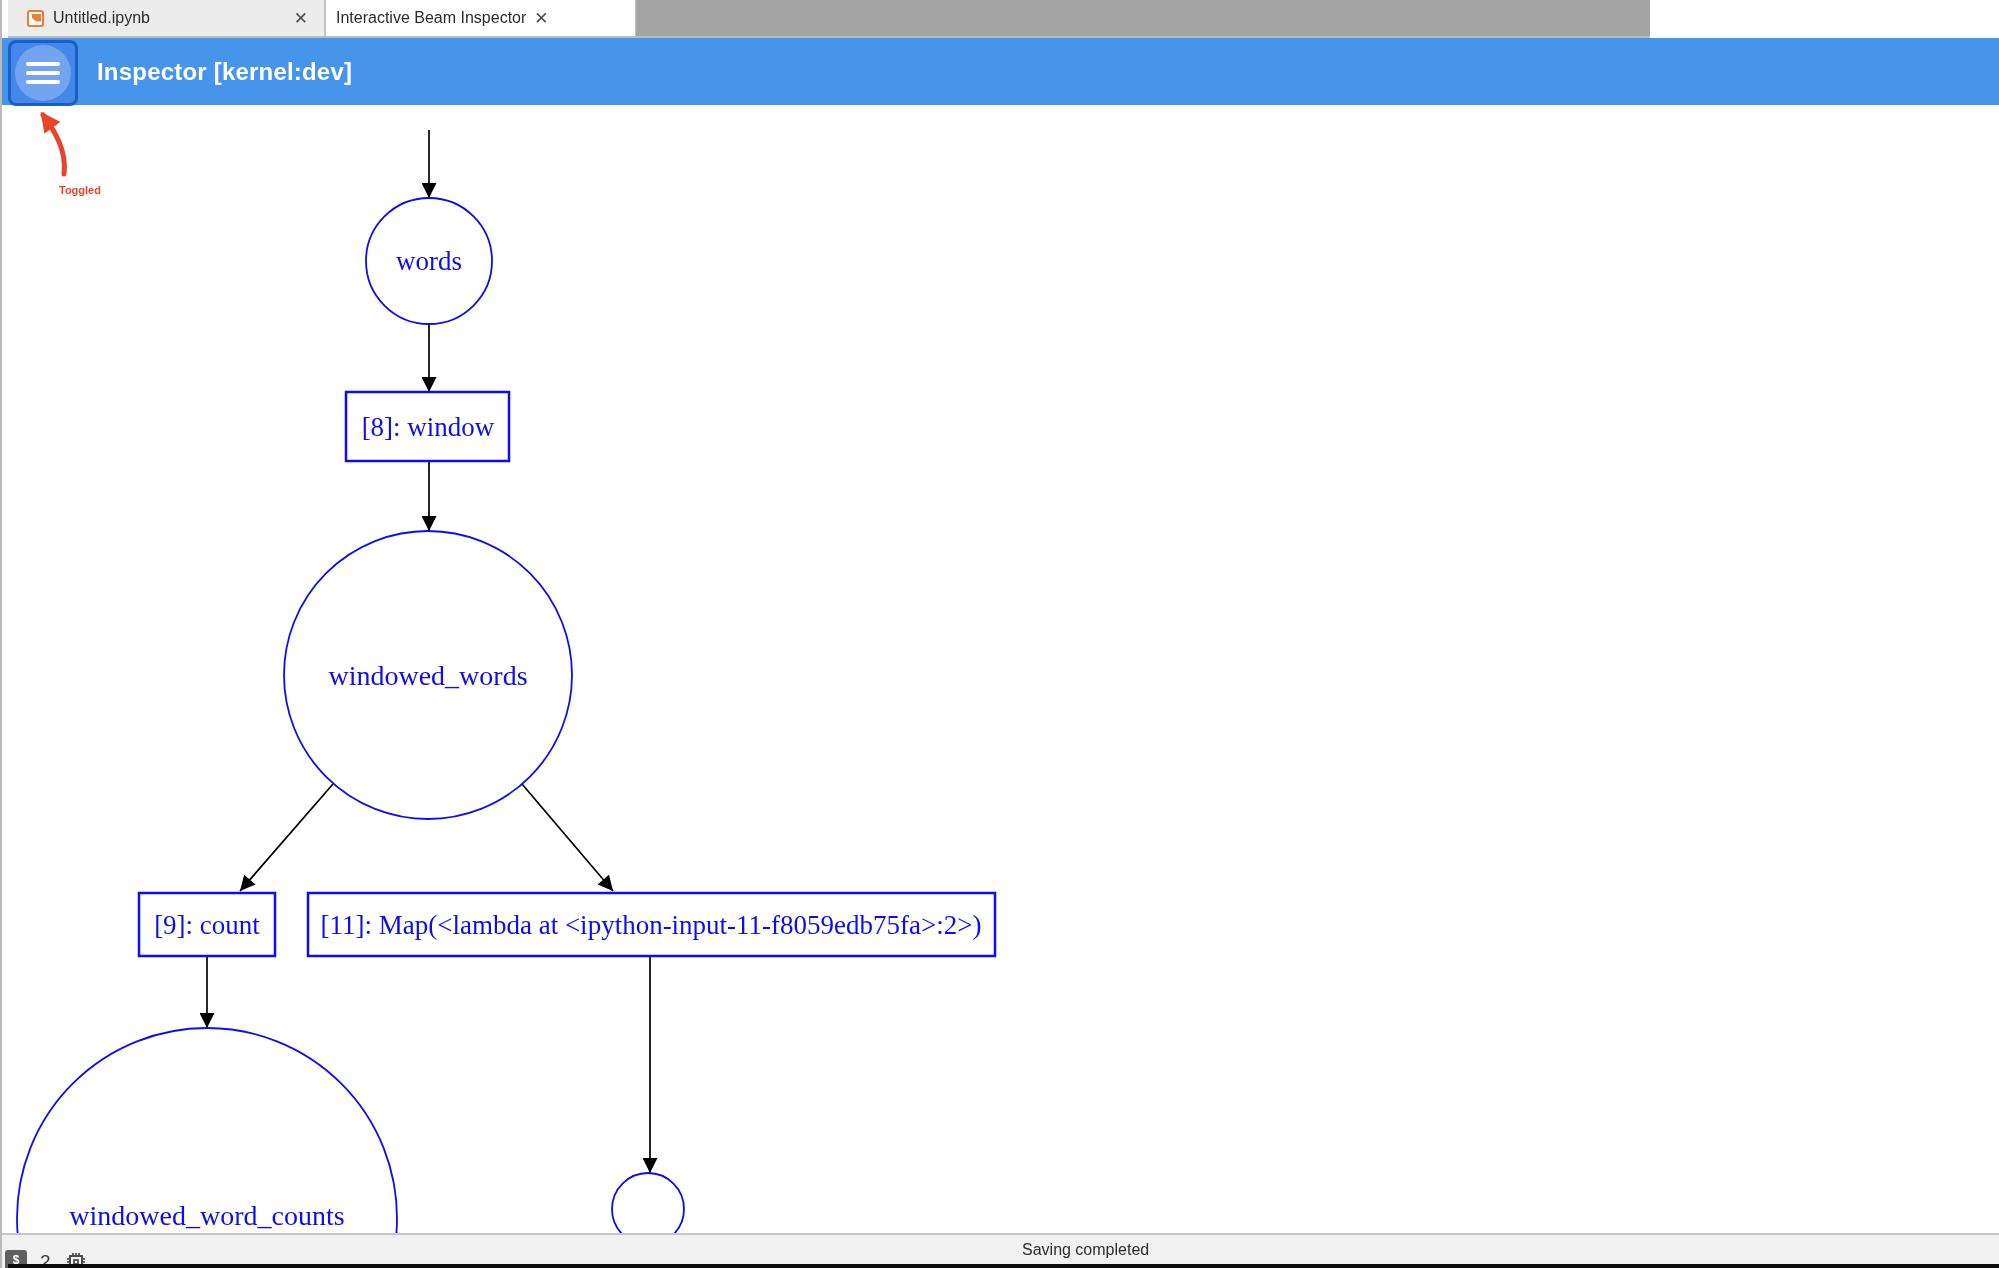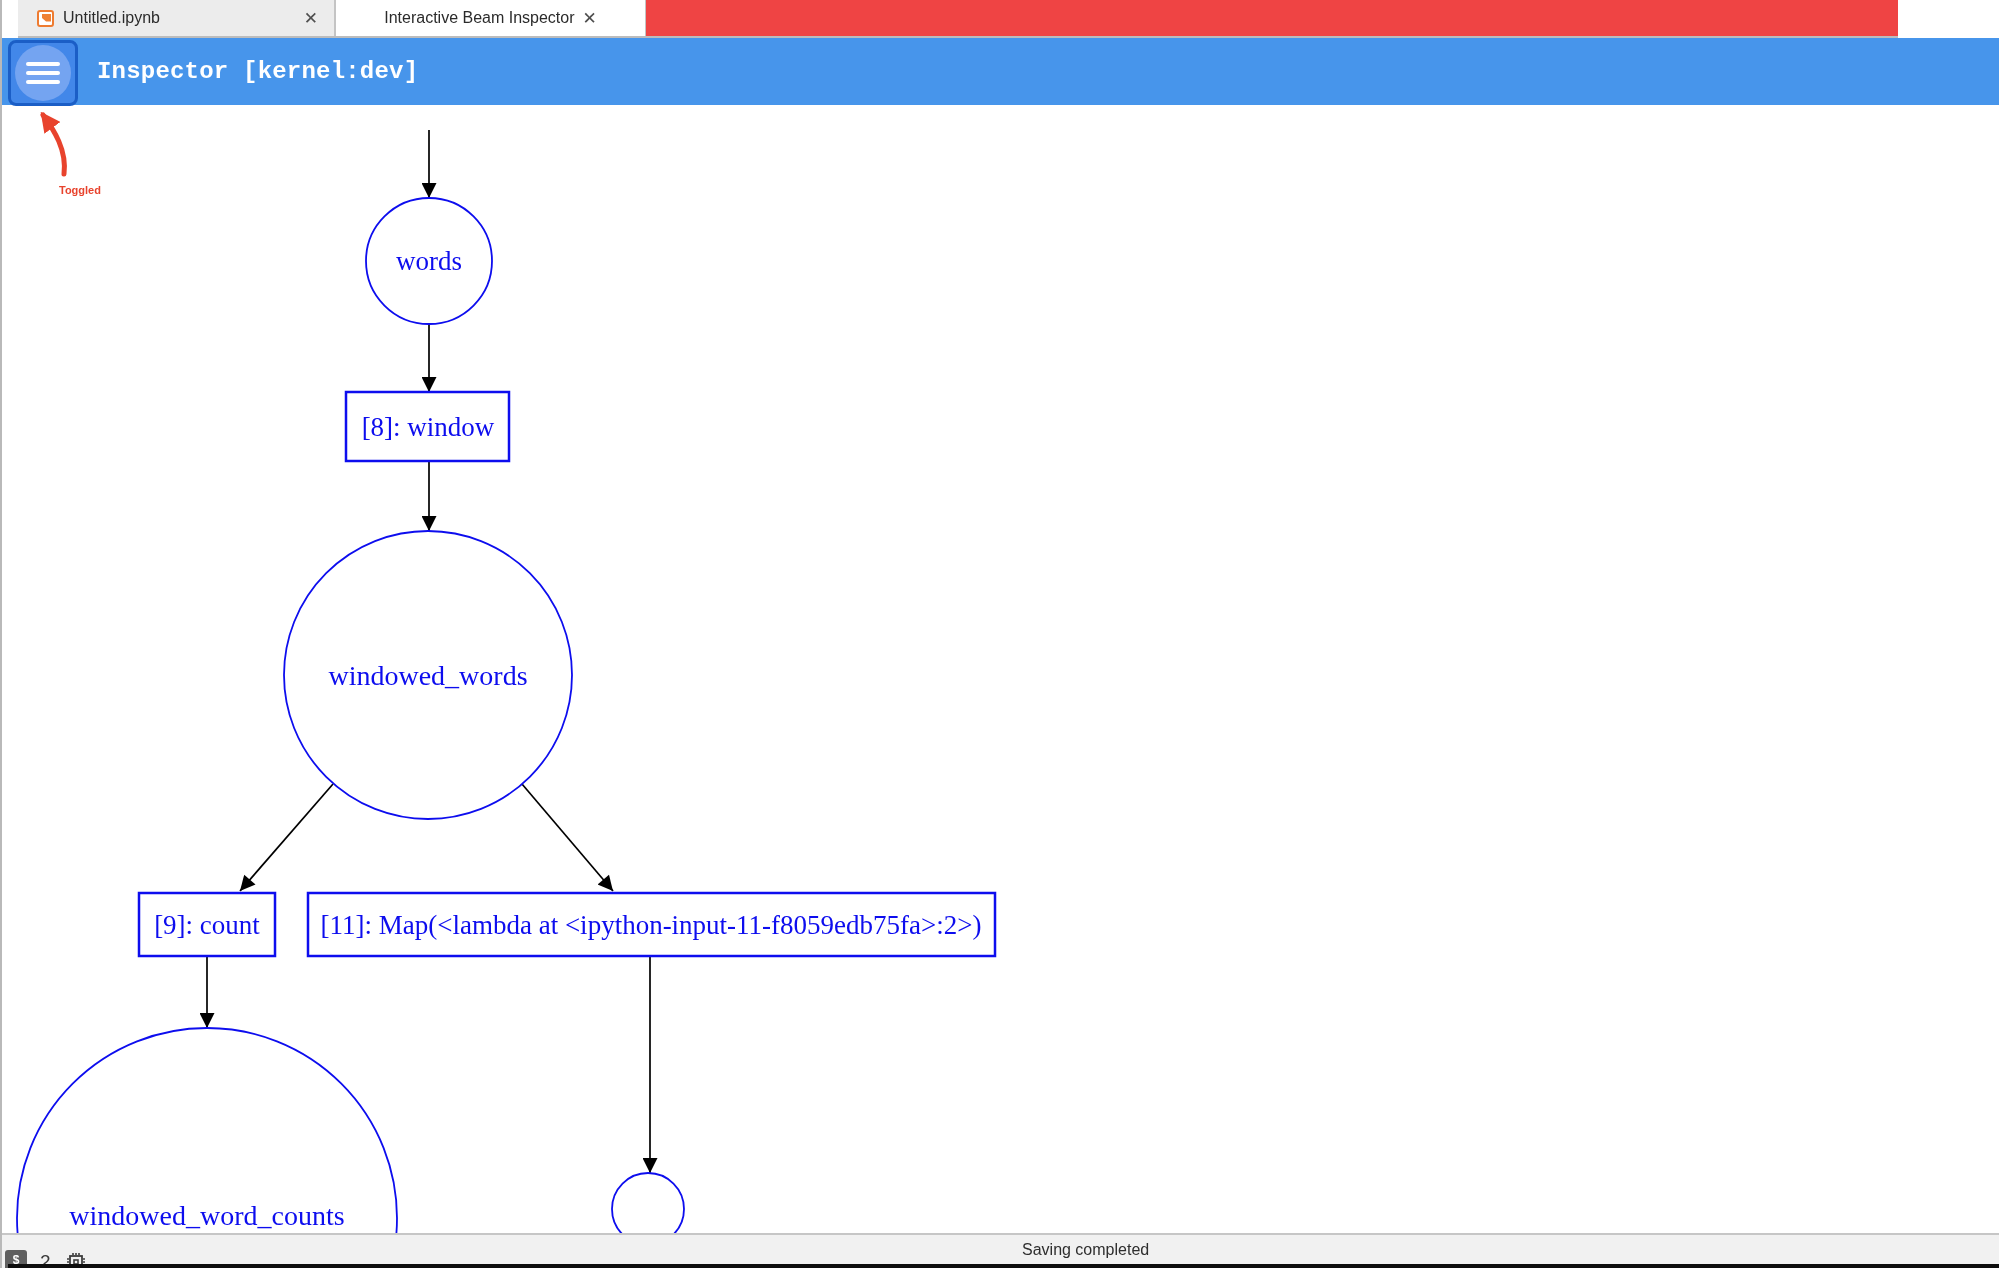--- a/index.html
+++ b/index.html
@@ -6,34 +6,34 @@
   html,body { width:1999px; height:1268px; }
   body {
     position:relative; overflow:hidden; background:#fff;
     font-family:"Liberation Sans", sans-serif;
   }
   
   .left-edge { position:absolute; left:0; top:0; bottom:0; width:2px; background:#b9b9b9; z-index:50; }
 
   
   .tabbar {
-    position:absolute; left:18px; top:0; width:1880px; height:38px;
-    background:#ef4444; border-bottom:2px solid #bcbcbc; display:flex;
+    position:absolute; left:8px; top:0; width:1642px; height:38px;
+    background:#a3a3a3; border-bottom:2px solid #bcbcbc; display:flex;
   }
   .tab {
     height:36px; display:flex; align-items:center; font-size:16px; color:#2b2b2b;
   }
   .tab.inactive {
     width:317px; background:#ececec; border-right:1px solid #c4c4c4;
     padding:0 16px 0 19px;
   }
   .tab.active {
     width:311px; background:#ffffff;
     border-left:1px solid #c4c4c4; border-right:1px solid #c4c4c4;
-    justify-content:center; padding:0 28px;
+    padding:0 10px;
   }
   .tab .label { white-space:nowrap; overflow:hidden; }
   .tab.inactive .label { flex:1 1 auto; margin-left:9px; }
   .tab .close {
     font-size:17px; color:#4f4f4f; margin-left:8px; cursor:pointer; line-height:1;
   }
   .nb-icon {
     position:relative; width:17px; height:17px; flex:0 0 auto;
     border:2px solid #ee7b30; border-radius:3px; background:#fff;
   }
@@ -42,21 +42,21 @@
     clip-path:polygon(0 0,100% 0,100% 100%,45% 100%,0 55%);
   }
 
   
   .header {
     position:absolute; left:0; top:38px; width:1999px; height:67px;
     background:#4795eb;
   }
   .header .title {
     position:absolute; left:97px; top:0; height:67px; display:flex; align-items:center;
-    color:#ffffff; font-size:24px; font-weight:bold; letter-spacing:.2px;font-family:Liberation Mono, monospace;
+    color:#ffffff; font-size:24px; font-weight:bold; letter-spacing:.2px;
   }
   .menu-btn {
     position:absolute; left:8px; top:40px; width:70px; height:66px;
     border:3px solid #1b5ec6; border-radius:8px; background:#4287e9;
     display:flex; align-items:center; justify-content:center; cursor:pointer; z-index:10;
   }
   .menu-btn .ripple {
     position:absolute; left:50%; top:50%; transform:translate(-50%,-50%);
     width:56px; height:56px; border-radius:50%; background:#74a4f1;
   }

